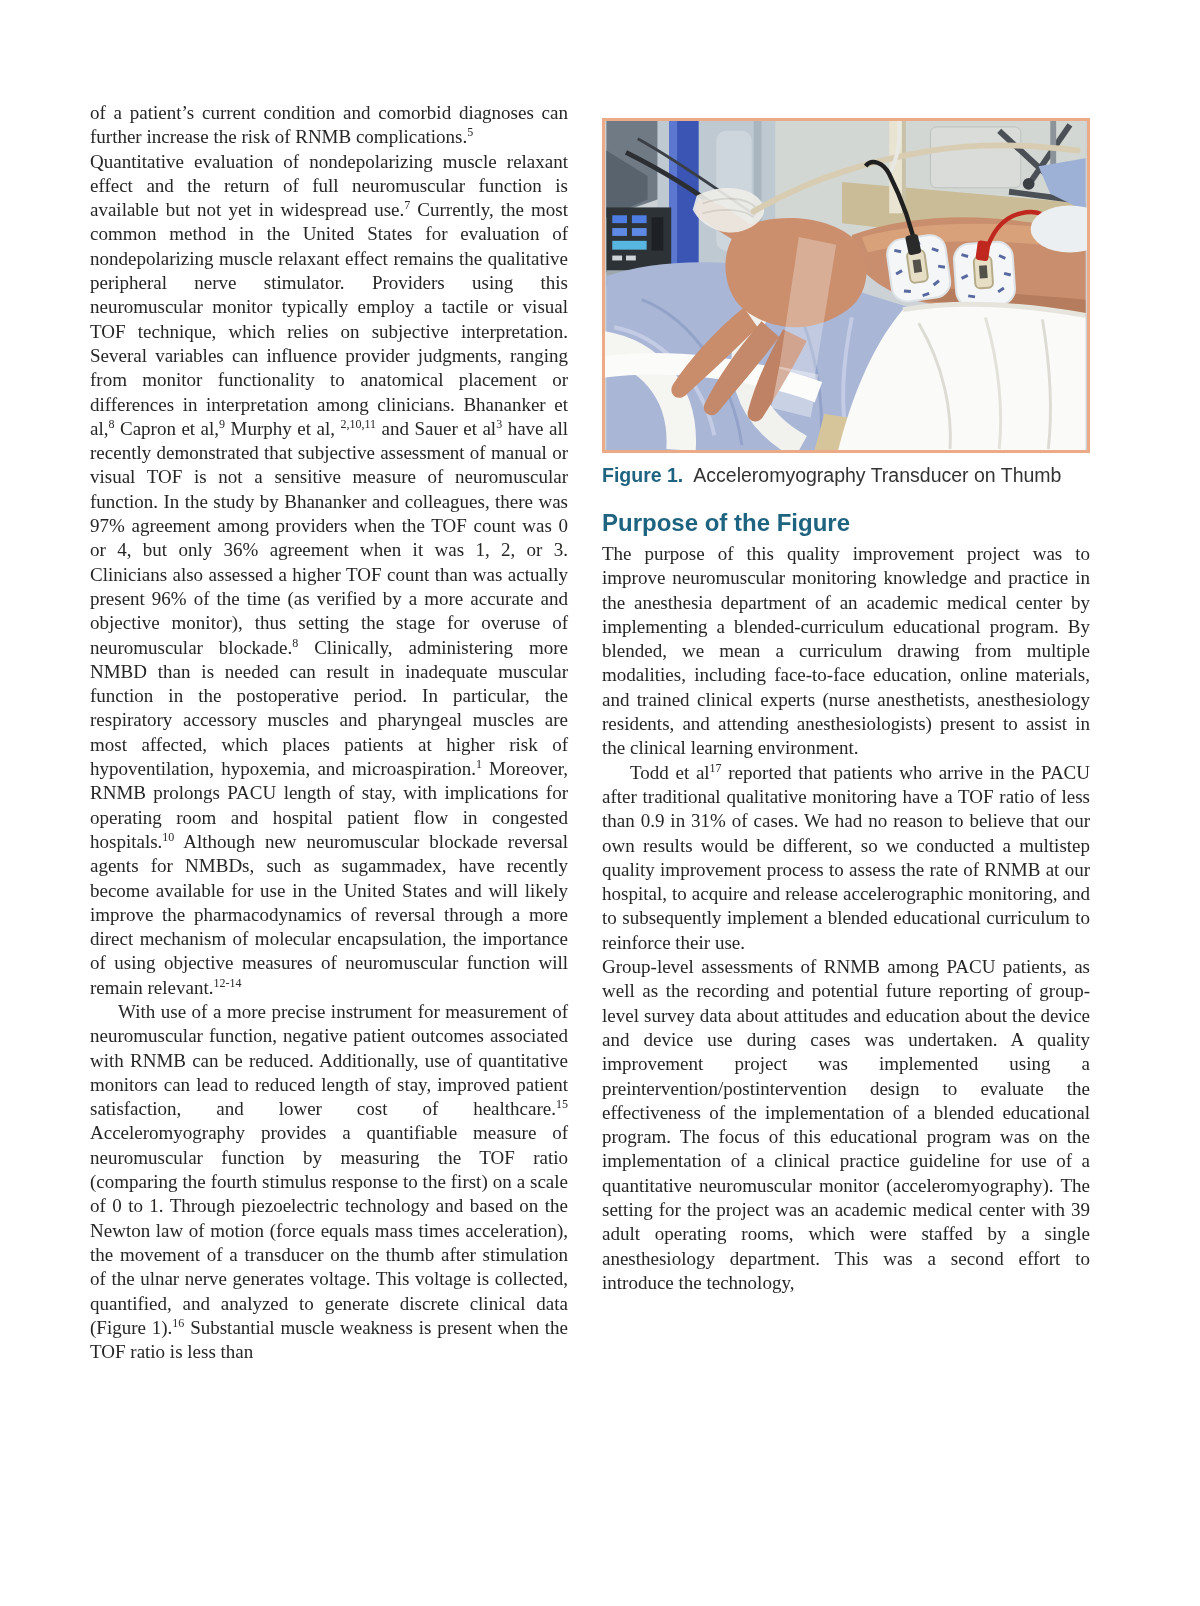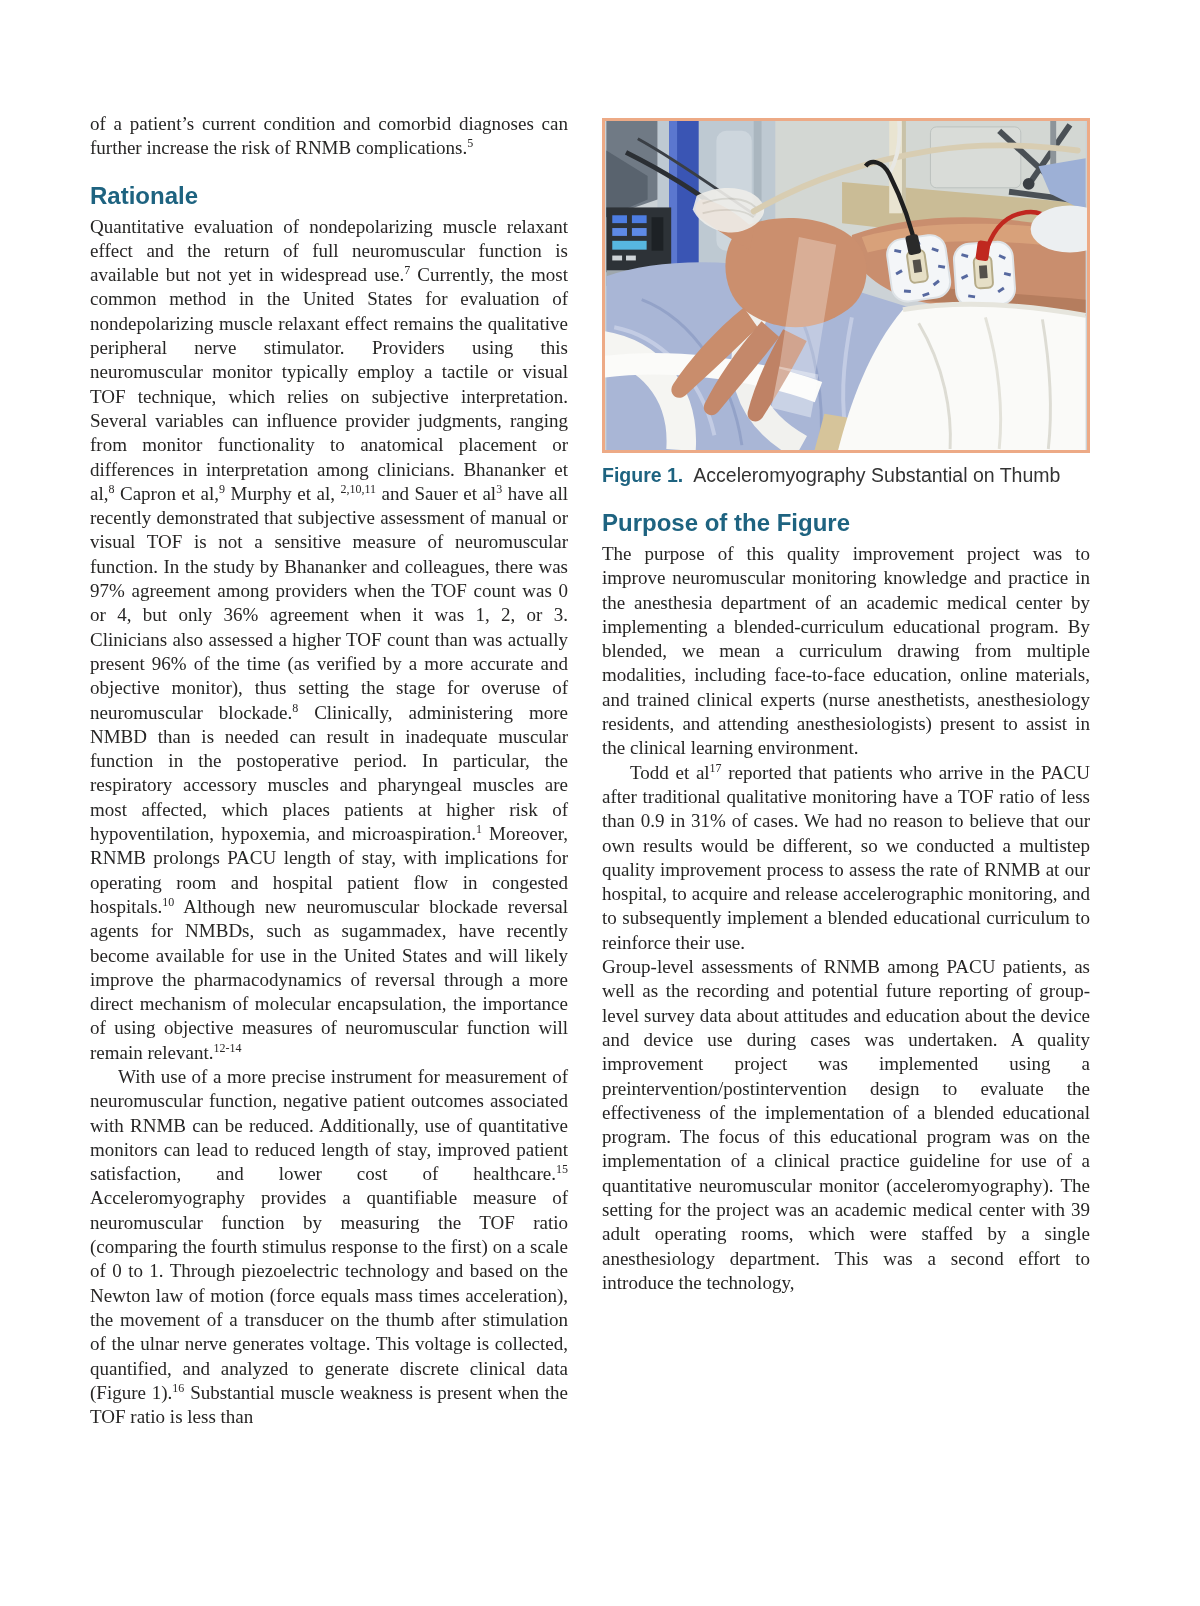--- a/index.html
+++ b/index.html
@@ -5,21 +5,21 @@
   :root{
     --heading:#1e6380;
     --body:#272625;
     --border:#edaa86;
     --link:#3d3d3d;
   }
   html,body{margin:0;padding:0;background:#ffffff;}
   body{width:1200px;height:1606px;position:relative;overflow:hidden;
        font-family:"Liberation Serif",serif;color:var(--body);}
   .col{position:absolute;}
-  #left-col{left:90px;top:112px;width:478px;}
+  #left-col{left:90px;top:101px;width:478px;}
   #right-col{left:602px;top:118px;width:488px;}
   .para{margin:0;font-size:19px;line-height:24.3px;text-align:justify;color:var(--body);}
   .para.indent{text-indent:28px;}
   .sec-h{font-family:"Liberation Sans",sans-serif;font-weight:bold;color:var(--heading);
          font-size:24px;line-height:28px;margin:21px 0 5px 0;}
   #left-flow > .para:first-child{margin-top:0;}
   sup{font-size:12px;line-height:0;position:relative;top:-7px;vertical-align:baseline;}
   .photo-frame{width:482px;height:329px;border:3px solid var(--border);overflow:hidden;
                background:#ccd2d6;}
   .photo-frame svg{display:block;}
@@ -35,21 +35,20 @@
   .footer .jname{font-style:italic;}
   .footer .bullet{font-size:12px;margin:0 8px;position:relative;top:-2px;}
   .footer-right{color:var(--link);margin-top:40px;}
 </style>
 </head>
 <body>
 
 <div class="col" id="left-col">
   <div id="left-flow">
       <p class="para">of a patient’s current condition and comorbid diagnoses can further increase the risk of RNMB complications.<sup>5</sup></p>
-      <h2 class="sec-h">Rationale</h2>
       <p class="para">Quantitative evaluation of nondepolarizing muscle relaxant effect and the return of full neuromuscular function is available but not yet in widespread use.<sup>7</sup> Currently, the most common method in the United States for evaluation of nondepolarizing muscle relaxant effect remains the qualitative peripheral nerve stimulator. Providers using this neuromuscular monitor typically employ a tactile or visual TOF technique, which relies on subjective interpretation. Several variables can influence provider judgments, ranging from monitor functionality to anatomical placement or differences in interpretation among clinicians. Bhananker et al,<sup>8</sup> Capron et al,<sup>9</sup> Murphy et al, <sup>2,10,11</sup> and Sauer et al<sup>3</sup> have all recently demonstrated that subjective assessment of manual or visual TOF is not a sensitive measure of neuromuscular function. In the study by Bhananker and colleagues, there was 97% agreement among providers when the TOF count was 0 or 4, but only 36% agreement when it was 1, 2, or 3. Clinicians also assessed a higher TOF count than was actually present 96% of the time (as verified by a more accurate and objective monitor), thus setting the stage for overuse of neuromuscular blockade.<sup>8</sup> Clinically, administering more NMBD than is needed can result in inadequate muscular function in the postoperative period. In particular, the respiratory accessory muscles and pharyngeal muscles are most affected, which places patients at higher risk of hypoventilation, hypoxemia, and microaspiration.<sup>1</sup> Moreover, RNMB prolongs PACU length of stay, with implications for operating room and hospital patient flow in congested hospitals.<sup>10</sup> Although new neuromuscular blockade reversal agents for NMBDs, such as sugammadex, have recently become available for use in the United States and will likely improve the pharmacodynamics of reversal through a more direct mechanism of molecular encapsulation, the importance of using objective measures of neuromuscular function will remain relevant.<sup>12-14</sup></p>
       <p class="para indent">With use of a more precise instrument for measurement of neuromuscular function, negative patient outcomes associated with RNMB can be reduced. Additionally, use of quantitative monitors can lead to reduced length of stay, improved patient satisfaction, and lower cost of healthcare.<sup>15</sup> Acceleromyography provides a quantifiable measure of neuromuscular function by measuring the TOF ratio (comparing the fourth stimulus response to the first) on a scale of 0 to 1. Through piezoelectric technology and based on the Newton law of motion (force equals mass times acceleration), the movement of a transducer on the thumb after stimulation of the ulnar nerve generates voltage. This voltage is collected, quantified, and analyzed to generate discrete clinical data (Figure 1).<sup>16</sup> Substantial muscle weakness is present when the TOF ratio is less than</p>
     </div>
 </div>
 
 <div class="col" id="right-col">
 
   <figure style="margin:0">
     <div class="photo-frame">
       <svg viewBox="0 0 488 335" width="482" height="329">
@@ -176,21 +175,21 @@
           <path d="M302,192 C362,182 432,188 488,198 L488,335 L236,335 C248,288 268,232 302,192 Z" fill="#fafaf8"></path>
           <path d="M318,206 C344,250 352,296 350,334" stroke="#dddcd4" stroke-width="3" fill="none"></path>
           <path d="M386,200 C400,248 404,296 400,334" stroke="#e3e2da" stroke-width="3" fill="none"></path>
           <path d="M444,202 C452,250 454,298 450,334" stroke="#dddcd4" stroke-width="3" fill="none"></path>
           <path d="M302,192 C362,182 432,188 488,198" stroke="#e6e5dd" stroke-width="5" fill="none"></path>
         </g>
         <ellipse cx="472" cy="110" rx="40" ry="24" fill="#eceff1"></ellipse>
       </svg>
     </div>
     <figcaption class="figure-caption">
-      <span class="fig-label">Figure 1.</span><span>Acceleromyography Substantial on Thumb</span>
+      <span class="fig-label">Figure 1.</span><span>Acceleromyography Transducer on Thumb</span>
     </figcaption>
   </figure>
 
   <div id="right-flow">
       <h2 class="sec-h">Purpose of the Figure</h2>
       <p class="para">The purpose of this quality improvement project was to improve neuromuscular monitoring knowledge and practice in the anesthesia department of an academic medical center by implementing a blended-curriculum educational program. By blended, we mean a curriculum drawing from multiple modalities, including face-to-face education, online materials, and trained clinical experts (nurse anesthetists, anesthesiology residents, and attending anesthesiologists) present to assist in the clinical learning environment.</p>
       <p class="para indent">Todd et al<sup>17</sup> reported that patients who arrive in the PACU after traditional qualitative monitoring have a TOF ratio of less than 0.9 in 31% of cases. We had no reason to believe that our own results would be different, so we conducted a multistep quality improvement process to assess the rate of RNMB at our hospital, to acquire and release accelerographic monitoring, and to subsequently implement a blended educational curriculum to reinforce their use.</p>
       <p class="para">Group-level assessments of RNMB among PACU patients, as well as the recording and potential future reporting of group-level survey data about attitudes and education about the device and device use during cases was undertaken. A quality improvement project was implemented using a preintervention/postintervention design to evaluate the effectiveness of the implementation of a blended educational program. The focus of this educational program was on the implementation of a clinical practice guideline for use of a quantitative neuromuscular monitor (acceleromyography). The setting for the project was an academic medical center with 39 adult operating rooms, which were staffed by a single anesthesiology department. This was a second effort to introduce the technology,</p>
     </div>
 </div>

